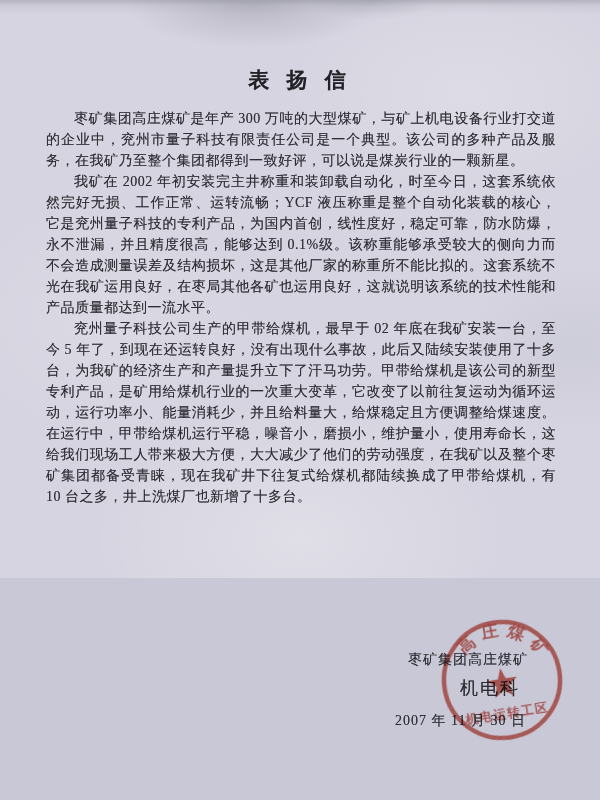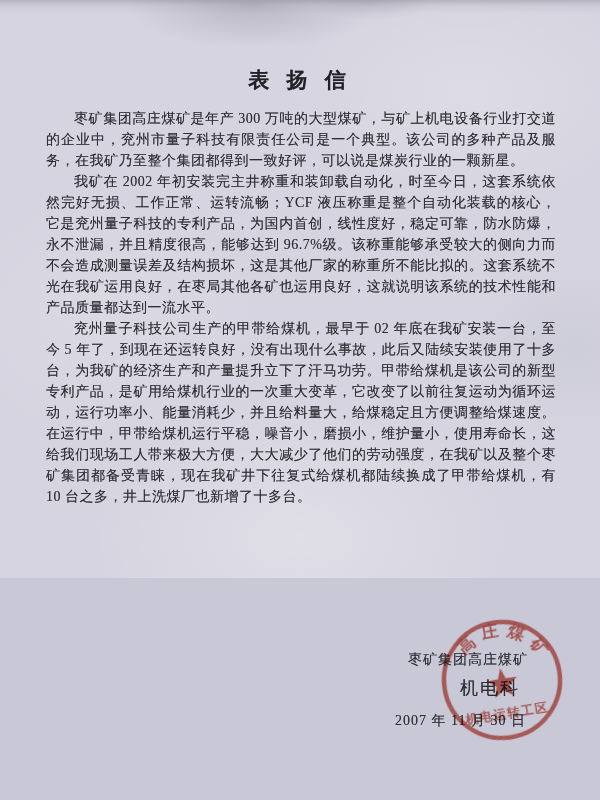--- a/index.html
+++ b/index.html
@@ -60,21 +60,21 @@
 </style>
 </head>
 <body>
 
 <div class="page">
 
   <div class="title">表 扬 信</div>
 
   <div class="body-text">
     <p>枣矿集团高庄煤矿是年产 300 万吨的大型煤矿，与矿上机电设备行业打交道的企业中，兖州市量子科技有限责任公司是一个典型。该公司的多种产品及服务，在我矿乃至整个集团都得到一致好评，可以说是煤炭行业的一颗新星。</p>
-    <p>我矿在 2002 年初安装完主井称重和装卸载自动化，时至今日，这套系统依然完好无损、工作正常、运转流畅；YCF 液压称重是整个自动化装载的核心，它是兖州量子科技的专利产品，为国内首创，线性度好，稳定可靠，防水防爆，永不泄漏，并且精度很高，能够达到 96.7%级。该称重能够承受较大的侧向力而不会造成测量误差及结构损坏，这是其他厂家的称重所不能比拟的。这套系统不光在我矿运用良好，在枣局其他各矿也运用良好，这就说明该系统的技术性能和产品质量都达到一流水平。</p>
+    <p>我矿在 2002 年初安装完主井称重和装卸载自动化，时至今日，这套系统依然完好无损、工作正常、运转流畅；YCF 液压称重是整个自动化装载的核心，它是兖州量子科技的专利产品，为国内首创，线性度好，稳定可靠，防水防爆，永不泄漏，并且精度很高，能够达到 0.1%级。该称重能够承受较大的侧向力而不会造成测量误差及结构损坏，这是其他厂家的称重所不能比拟的。这套系统不光在我矿运用良好，在枣局其他各矿也运用良好，这就说明该系统的技术性能和产品质量都达到一流水平。</p>
     <p>兖州量子科技公司生产的甲带给煤机，最早于 02 年底在我矿安装一台，至今 5 年了，到现在还运转良好，没有出现什么事故，此后又陆续安装使用了十多台，为我矿的经济生产和产量提升立下了汗马功劳。甲带给煤机是该公司的新型专利产品，是矿用给煤机行业的一次重大变革，它改变了以前往复运动为循环运动，运行功率小、能量消耗少，并且给料量大，给煤稳定且方便调整给煤速度。在运行中，甲带给煤机运行平稳，噪音小，磨损小，维护量小，使用寿命长，这给我们现场工人带来极大方便，大大减少了他们的劳动强度，在我矿以及整个枣矿集团都备受青睐，现在我矿井下往复式给煤机都陆续换成了甲带给煤机，有 10 台之多，井上洗煤厂也新增了十多台。</p>
   </div>
 
   <div class="sig-org">枣矿集团高庄煤矿</div>
 
   <div class="sig-dept">机电科</div>
 
   <div class="sig-date">2007 年 11 月 30 日</div>
 
   <div class="seal">

